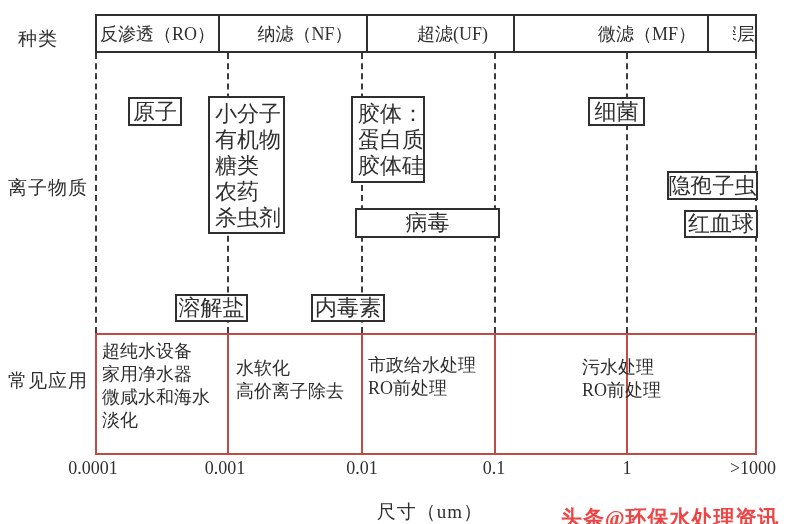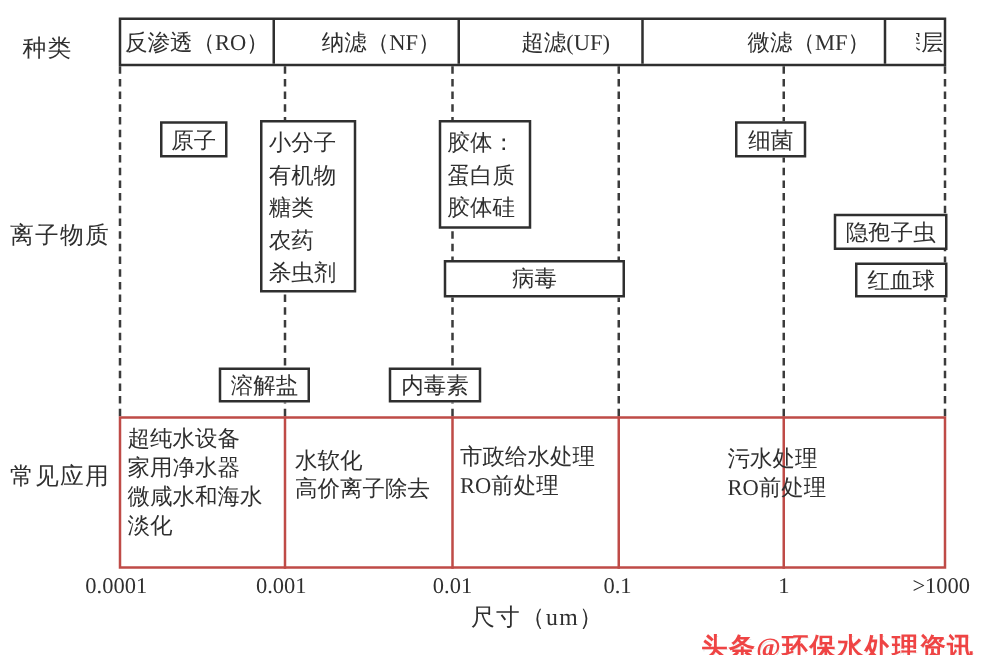--- a/index.html
+++ b/index.html
@@ -41,21 +41,21 @@
   .vdash{
     position:absolute;top:53px;height:280px;width:0;
     border-left:2px dashed #3b3b3b;
   }
   
   .lbox{
     position:absolute;
     border:2px solid var(--ink);
     background:#ffffff;
     box-sizing:border-box;
-    font-size:18px;
+    font-size:22px;
     display:flex;align-items:center;justify-content:center;
     white-space:nowrap;
     z-index:3;
   }
   .lbox.multi{
     display:block;
     padding:3px 5px;
     text-align:left;
   }
   .lbox.multi div{line-height:26px;}
@@ -78,21 +78,21 @@
     z-index:2;
   }
   
   .tick{
     position:absolute;top:458px;
     transform:translateX(-50%);
     font-size:18px;
     white-space:nowrap;
   }
   .axis-title{
-    position:absolute;top:481px;left:430px;
+    position:absolute;top:499px;left:430px;
     transform:translateX(-50%);
     font-size:19px;
     letter-spacing:1px;
     white-space:nowrap;
   }
   .watermark{
     position:absolute;left:561px;top:504px;
     font-size:21px;font-weight:bold;
     color:#ef4444;
     text-shadow:2px 2px 0 #ffffff,1px 1px 0 #e8e8e8;

